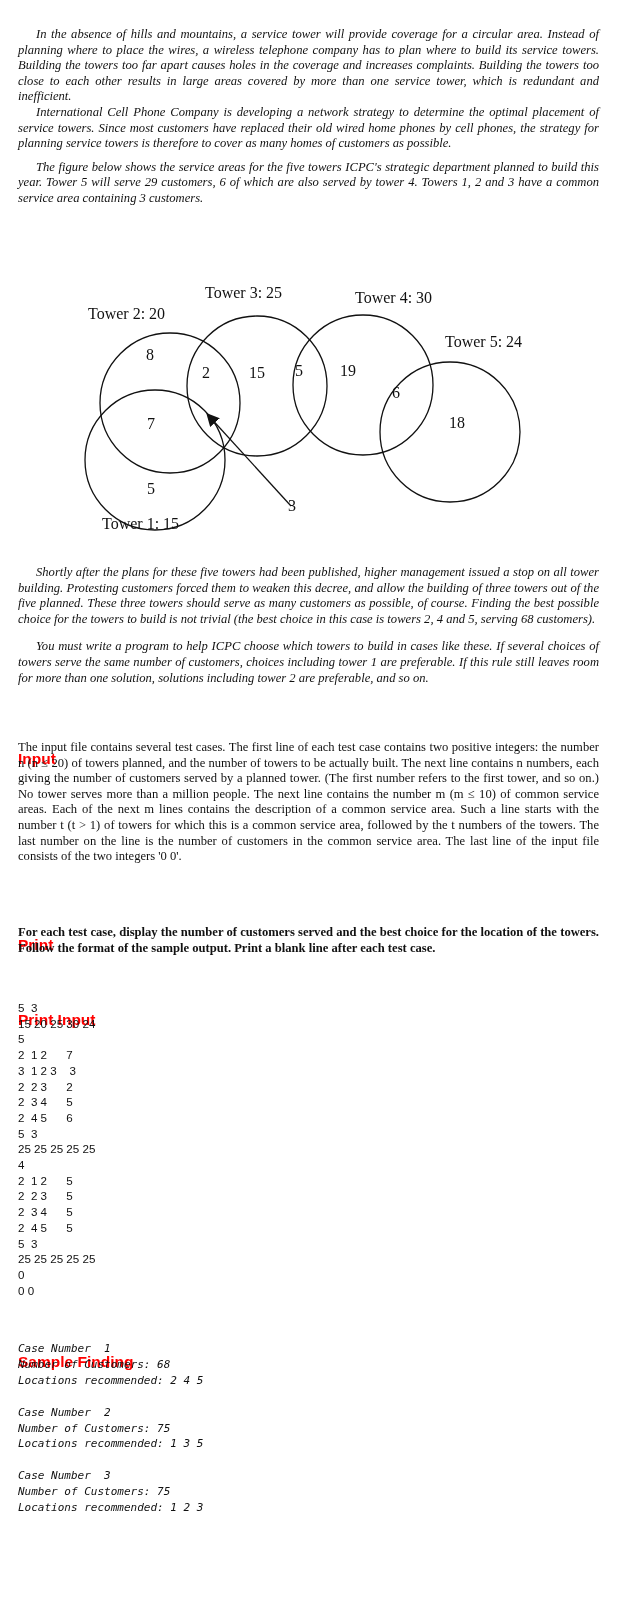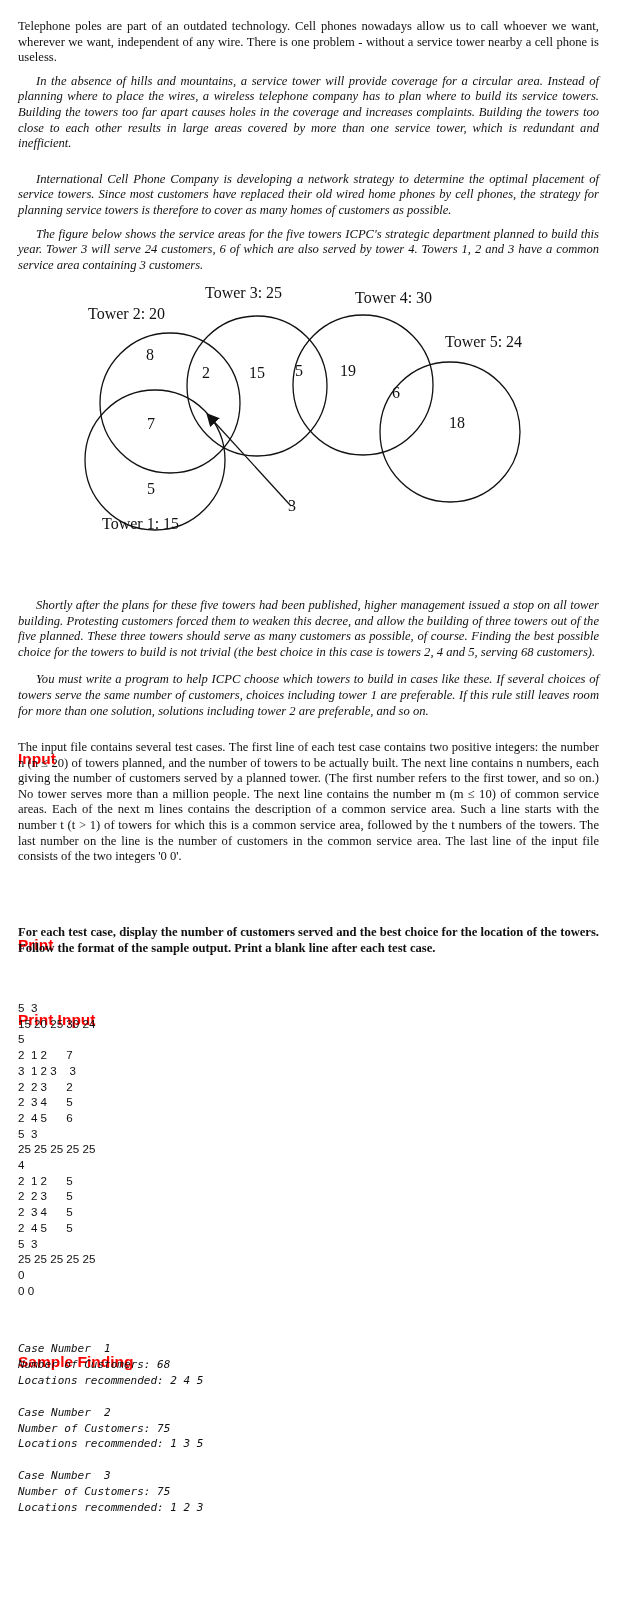--- a/index.html
+++ b/index.html
@@ -28,24 +28,23 @@
   pre.sans-mono { font-family: Liberation Sans, sans-serif; font-size: 11.6px; }
   .fig { position: absolute; left: 70px; top: 278px; width: 480px; height: 262px; }
   .fig text { font-family: "Liberation Serif", serif; font-size: 16px; fill: #111; }
 </style>
 </head>
 <body>
 
 <div class="page">
 
   <div style="position:absolute; top:19px; width:581px;">
-    <p class="para">Telephone poles are part of an outdated technology. Cell phones nowadays allow us to call whoever we want, wherever we want, independent of any wire. There is one problem - without a service tower nearby a cell phone is useless.</p>
     <p class="para indent" style="margin-top:8px;">In the absence of hills and mountains, a service tower will provide coverage for a circular area. Instead of planning where to place the wires, a wireless telephone company has to plan where to build its service towers. Building the towers too far apart causes holes in the coverage and increases complaints. Building the towers too close to each other results in large areas covered by more than one service tower, which is redundant and inefficient.</p>
-    <p class="para indent" style="margin-top:20px;">International Cell Phone Company is developing a network strategy to determine the optimal placement of service towers. Since most customers have replaced their old wired home phones by cell phones, the strategy for planning service towers is therefore to cover as many homes of customers as possible.</p>
-    <p class="para indent" style="margin-top:8px;">The figure below shows the service areas for the five towers ICPC's strategic department planned to build this year. Tower 3 will serve 24 customers, 6 of which are also served by tower 4. Towers 1, 2 and 3 have a common service area containing 3 customers.</p>
+    <p class="para indent" style="margin-top:0;">International Cell Phone Company is developing a network strategy to determine the optimal placement of service towers. Since most customers have replaced their old wired home phones by cell phones, the strategy for planning service towers is therefore to cover as many homes of customers as possible.</p>
+    <p class="para indent" style="margin-top:8px;">The figure below shows the service areas for the five towers ICPC's strategic department planned to build this year. Tower 5 will serve 29 customers, 6 of which are also served by tower 4. Towers 1, 2 and 3 have a common service area containing 3 customers.</p>
   </div>
 
 </div>
 
 <svg class="fig" viewBox="0 0 480 262">
   <defs>
     <marker id="ah" markerWidth="10" markerHeight="10" refX="8" refY="5" orient="auto">
       <path d="M0,0 L10,5 L0,10 Z" fill="#111"></path>
     </marker>
   </defs>
@@ -68,21 +67,21 @@
   <text x="132" y="100">2</text>
   <text x="179" y="100">15</text>
   <text x="225" y="98">5</text>
   <text x="270" y="98">19</text>
   <text x="322" y="120">6</text>
   <text x="379" y="150">18</text>
   <text x="218" y="233">3</text>
 </svg>
 
 <div class="page">
-  <div style="position:absolute; top:598px; width:581px;">
+  <div style="position:absolute; top:565px; width:581px;">
     <p class="para indent">Shortly after the plans for these five towers had been published, higher management issued a stop on all tower building. Protesting customers forced them to weaken this decree, and allow the building of three towers out of the five planned. These three towers should serve as many customers as possible, of course. Finding the best possible choice for the towers to build is not trivial (the best choice in this case is towers 2, 4 and 5, serving 68 customers).</p>
     <p class="para indent" style="margin-top:12px;">You must write a program to help ICPC choose which towers to build in cases like these. If several choices of towers serve the same number of customers, choices including tower 1 are preferable. If this rule still leaves room for more than one solution, solutions including tower 2 are preferable, and so on.</p>
   </div>
 
   <div class="h" style="top:713px;">Input</div>
   <p class="para" style="position:absolute; top:740px; width:581px;">The input file contains several test cases. The first line of each test case contains two positive integers: the number n (n ≤ 20) of towers planned, and the number of towers to be actually built. The next line contains n numbers, each giving the number of customers served by a planned tower. (The first number refers to the first tower, and so on.) No tower serves more than a million people. The next line contains the number m (m ≤ 10) of common service areas. Each of the next m lines contains the description of a common service area. Such a line starts with the number t (t &gt; 1) of towers for which this is a common service area, followed by the t numbers of the towers. The last number on the line is the number of customers in the common service area. The last line of the input file consists of the two integers '0 0'.</p>
 
   <div class="h" style="top:899px;">Print</div>
   <p class="para" style="position:absolute; top:925px; width:581px;font-weight:bold;">For each test case, display the number of customers served and the best choice for the location of the towers. Follow the format of the sample output. Print a blank line after each test case.</p>
 

